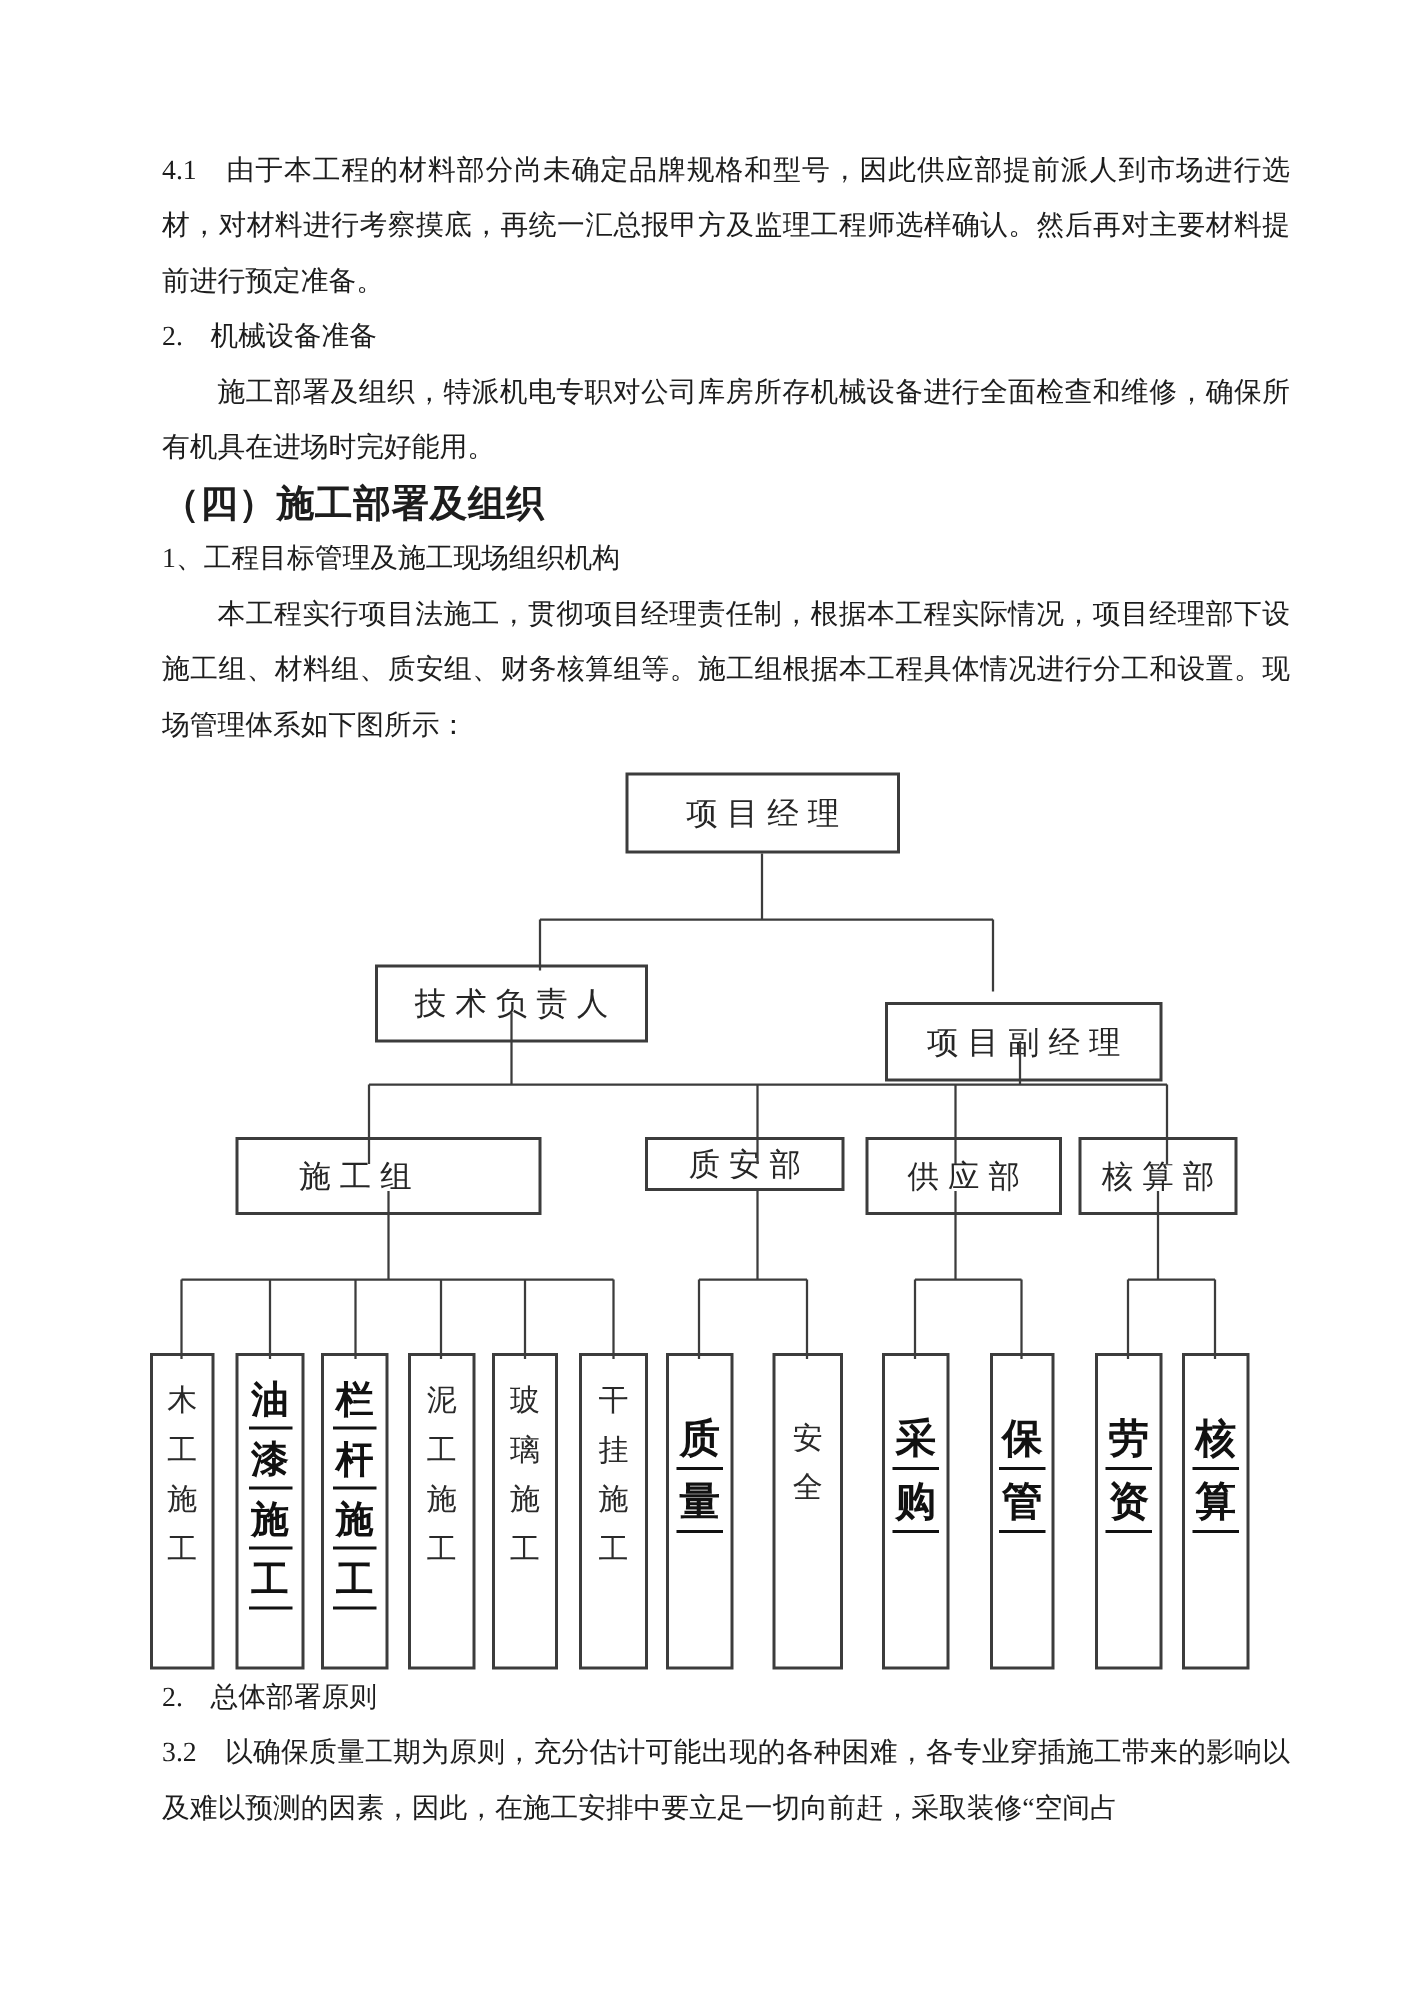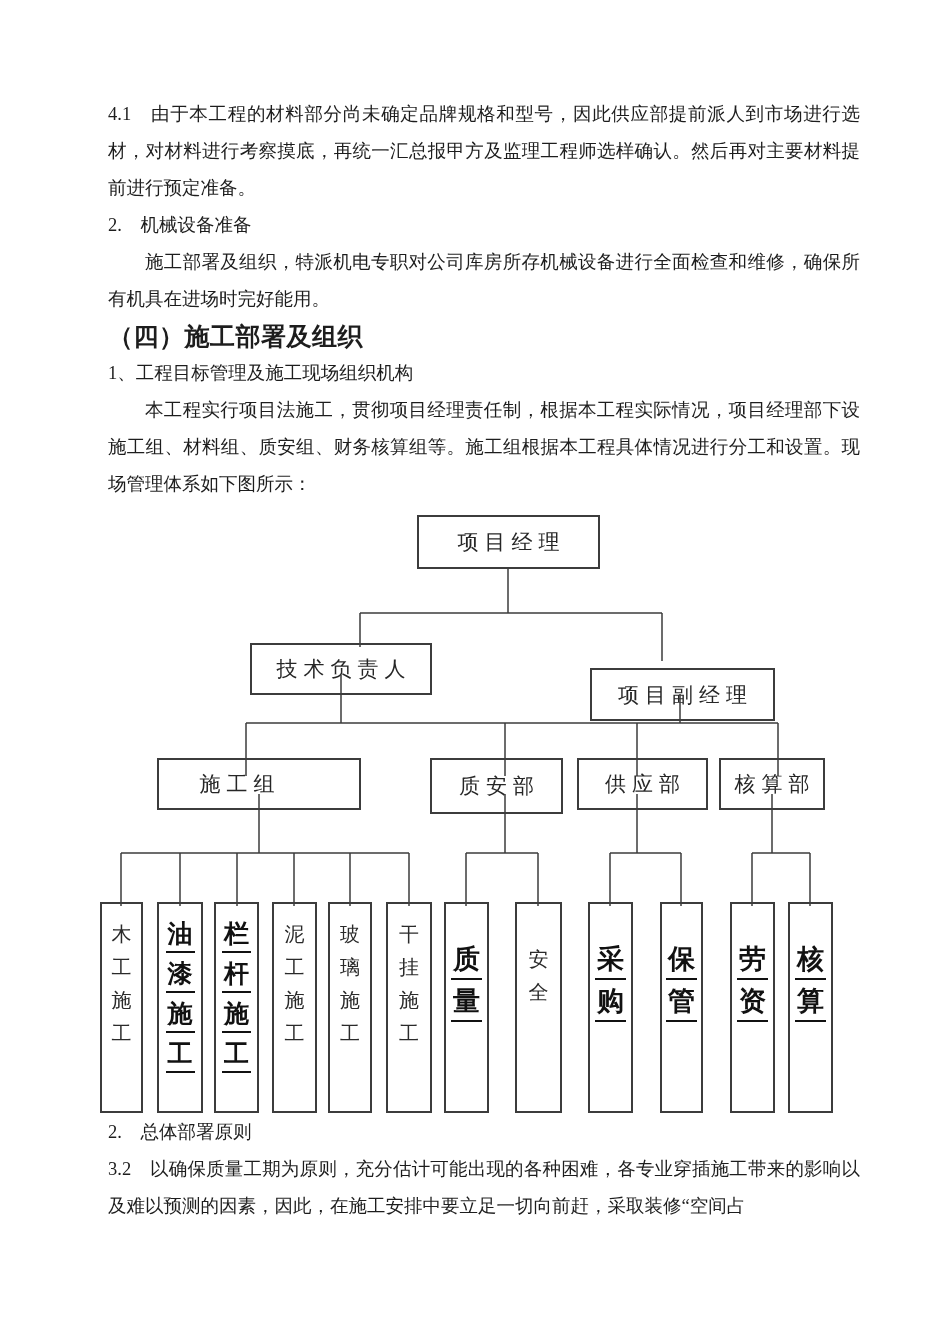--- a/index.html
+++ b/index.html
@@ -132,21 +132,21 @@
     <div class="obox" style="left:250px;top:643px;width:182px;height:52px;">
       <span>技术负责人</span>
     </div>
     <div class="obox" style="left:590px;top:668px;width:185px;height:53px;">
       <span>项目副经理</span>
     </div>
 
     <div class="obox shift-left" style="left:157px;top:758px;width:204px;height:52px;">
       <span>施工组</span>
     </div>
-    <div class="obox" style="left:430px;top:758px;width:133px;height:56px;">
+    <div class="obox" style="left:430px;top:758px;width:133px;height:36px;">
       <span>质安部</span>
     </div>
     <div class="obox" style="left:719px;top:758px;width:106px;height:52px;">
       <span>核算部</span>
     </div>
     <div class="obox" style="left:577px;top:758px;width:131px;height:52px;">
       <span>供应部</span>
     </div>
 
     <div class="leaf" style="left:100px;width:43px;">

